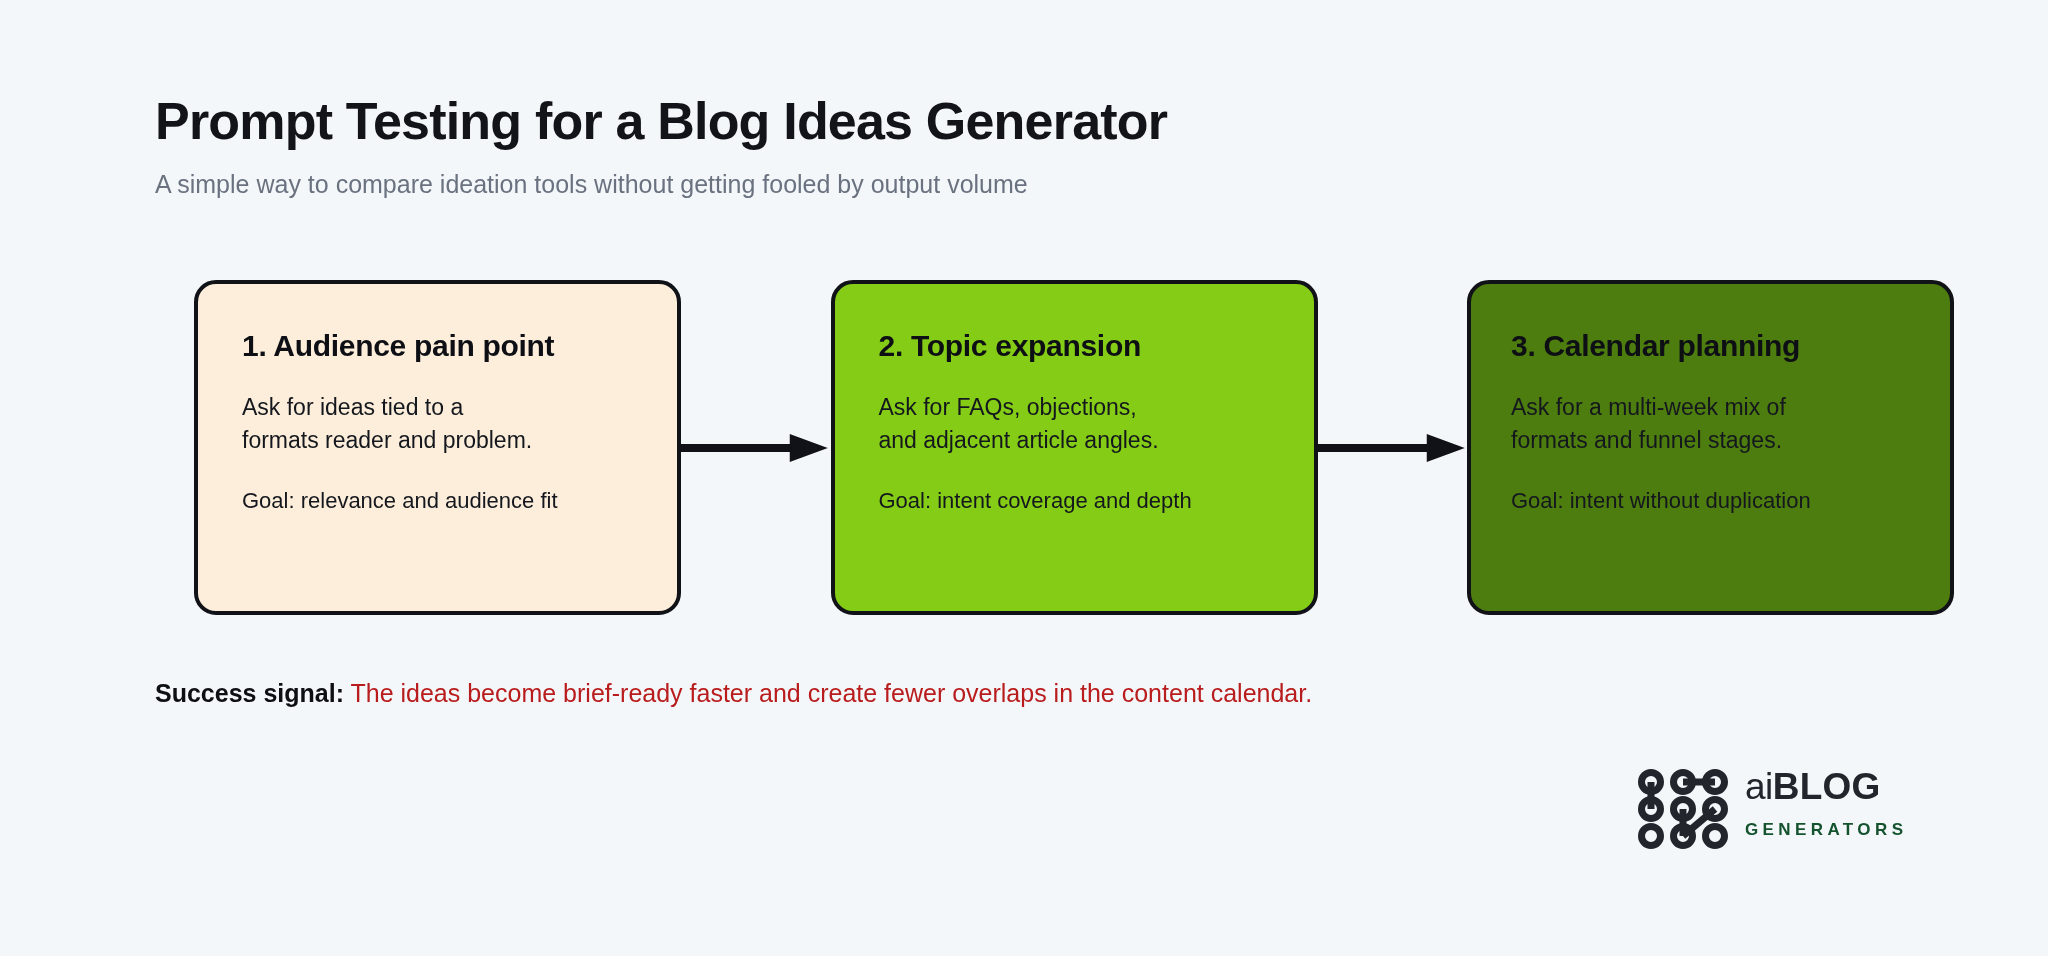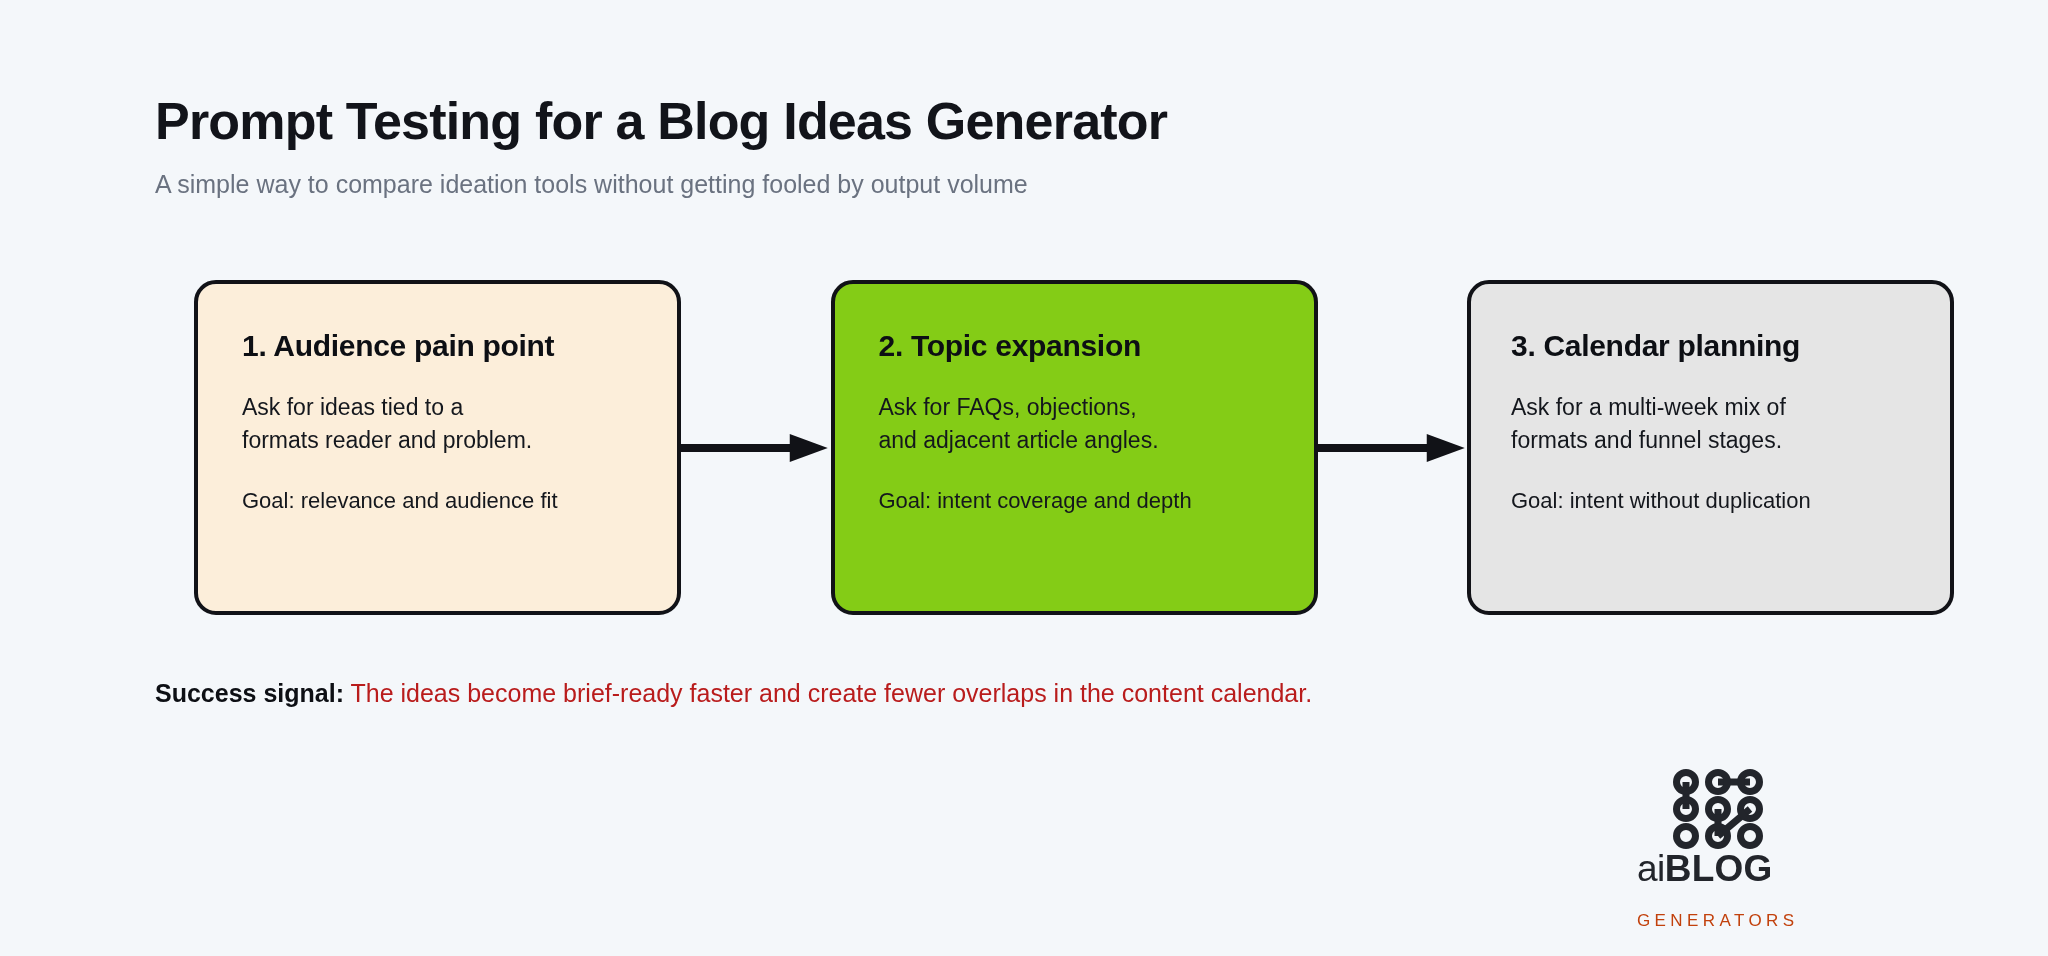--- a/index.html
+++ b/index.html
@@ -62,21 +62,21 @@
     width: 487px;
     flex: 0 0 487px;
     border: 4px solid #111217;
     border-radius: 22px;
     padding: 44px 44px 0 44px;
     position: relative;
   }
 
   .card-1 { background: #fceeda; }
   .card-2 { background: #84cc16; }
-  .card-3 { background: #e5e5e5; padding-left: 40px; }
+  .card-3 { background: #4d7c0f; padding-left: 40px; }
 
   .card-title {
     font-size: 30px;
     font-weight: 700;
     color: #0d0f14;
     letter-spacing: -0.3px;
     line-height: 1.2;
     white-space: nowrap;
   }
 
@@ -129,45 +129,45 @@
     font-weight: 400;
     color: #b91c1c;
   }
 
   
   .logo {
     position: absolute;
     left: 1637px;
     top: 768px;
     display: flex;
-    flex-direction: column;
-    align-items: center;
-    gap: 0;
+    flex-direction: row;
+    align-items: flex-start;
+    gap: 16px;
   }
   .logo-mark { display: block; }
   .logo-words {
     display: flex;
     flex-direction: column;
     align-items: flex-start;
     line-height: 1;
   }
   .logo-top {
     font-size: 37px;
     color: #22252b;
     letter-spacing: -0.5px;
     line-height: 1;
     white-space: nowrap;
   }
   .logo-ai { font-weight: 400; }
   .logo-blog { font-weight: 700; letter-spacing: 0.2px; }
   .logo-sub {
-    margin-top: 25px;
+    margin-top: 16px;
     font-size: 17px;
-    font-weight: 400;
-    color: #c2410c;
+    font-weight: 700;
+    color: #14532d;
     letter-spacing: 4.4px;
     line-height: 1;
     white-space: nowrap;
   }
 </style>
 </head>
 <body>
 
 <div class="page">
 

